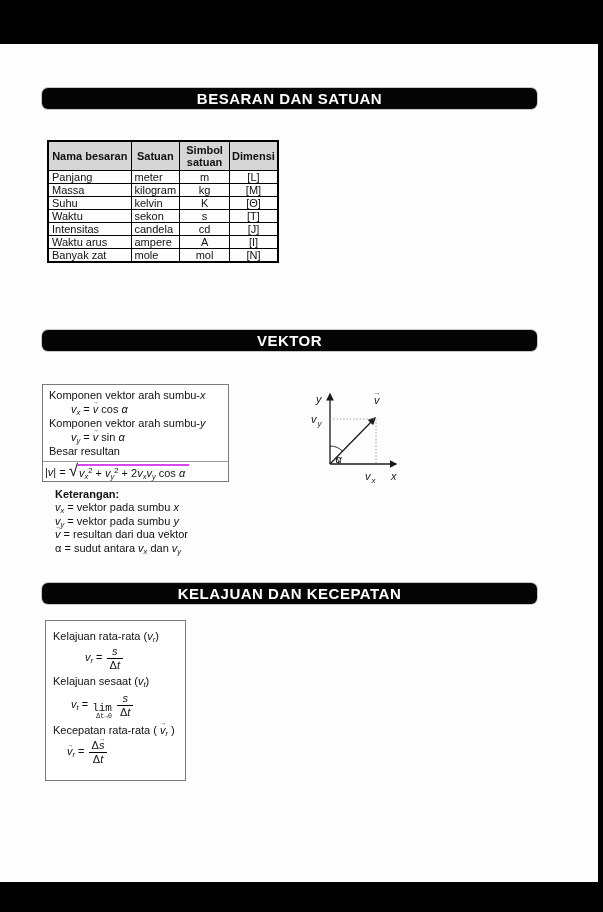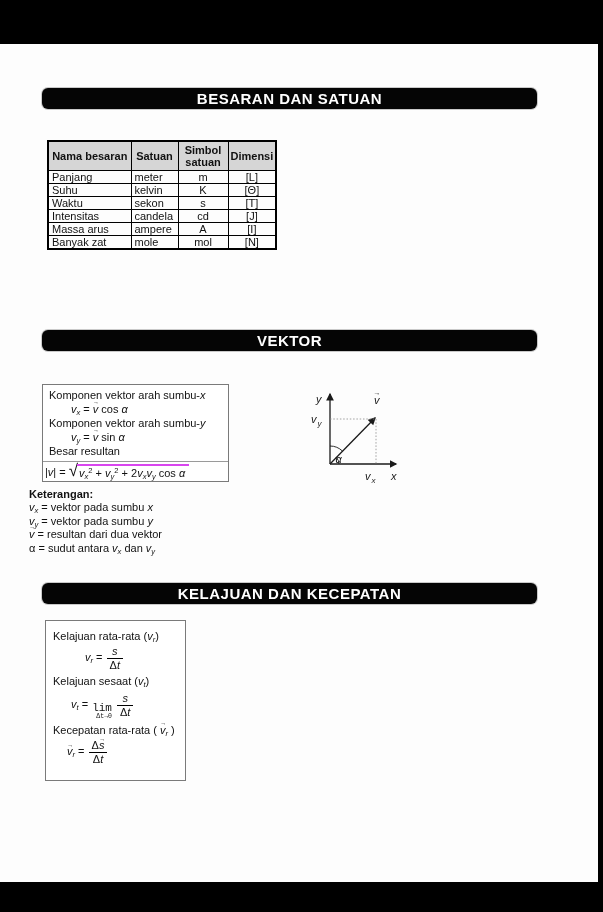--- a/index.html
+++ b/index.html
@@ -30,21 +30,21 @@
 
   .formula-box { position:absolute; border:1px solid #7a7a7a; background:#fff;
     font-size:11px; color:#111; }
   .vektor-box { left:42px; top:384px; width:187px; height:98px; padding:4px 5px 0 6px; }
   .kelajuan-box { left:45px; top:620px; width:141px; height:161px; padding:5px 0 0 7px; }
 
   .fline { line-height:13px; }
   .find { margin-left:22px; margin-top:1px; margin-bottom:1px; }
   .fdivider { border-top:1px solid #9a9a9a; margin:3px -5px 0 -6px; padding:2px 5px 0 2px; }
 
-  .k-block { position:absolute; left:29px; top:487px; font-size:11px; color:#111; }
+  .k-block { position:absolute; left:55px; top:487px; font-size:11px; color:#111; }
   .k-title { font-weight:bold; line-height:14px; }
   .k-line { line-height:13.5px; }
 
   .kel-label { line-height:13px; margin-top:4px; }
   .kel-f { margin:3px 0 3px 32px; }
   .kel-f2 { margin-left:18px; }
   .kel-f3 { margin-left:14px; }
 
   
   .fi { font-style:italic; }
@@ -91,39 +91,45 @@
       </tr>
     </thead>
     <tbody>
       <tr>
         <td class="c-left">Panjang</td>
         <td class="c-left">meter</td>
         <td class="c-center">m</td>
         <td class="c-center">[L]</td>
       </tr>
       <tr>
+        <td class="c-left">Massa</td>
+        <td class="c-left">kilogram</td>
+        <td class="c-center">kg</td>
+        <td class="c-center">[M]</td>
+      </tr>
+      <tr>
         <td class="c-left">Suhu</td>
         <td class="c-left">kelvin</td>
         <td class="c-center">K</td>
         <td class="c-center">[Θ]</td>
       </tr>
       <tr>
         <td class="c-left">Waktu</td>
         <td class="c-left">sekon</td>
         <td class="c-center">s</td>
         <td class="c-center">[T]</td>
       </tr>
       <tr>
         <td class="c-left">Intensitas</td>
         <td class="c-left">candela</td>
         <td class="c-center">cd</td>
         <td class="c-center">[J]</td>
       </tr>
       <tr>
-        <td class="c-left">Massa arus</td>
+        <td class="c-left">Waktu arus</td>
         <td class="c-left">ampere</td>
         <td class="c-center">A</td>
         <td class="c-center">[I]</td>
       </tr>
       <tr>
         <td class="c-left">Banyak zat</td>
         <td class="c-left">mole</td>
         <td class="c-center">mol</td>
         <td class="c-center">[N]</td>
       </tr>

